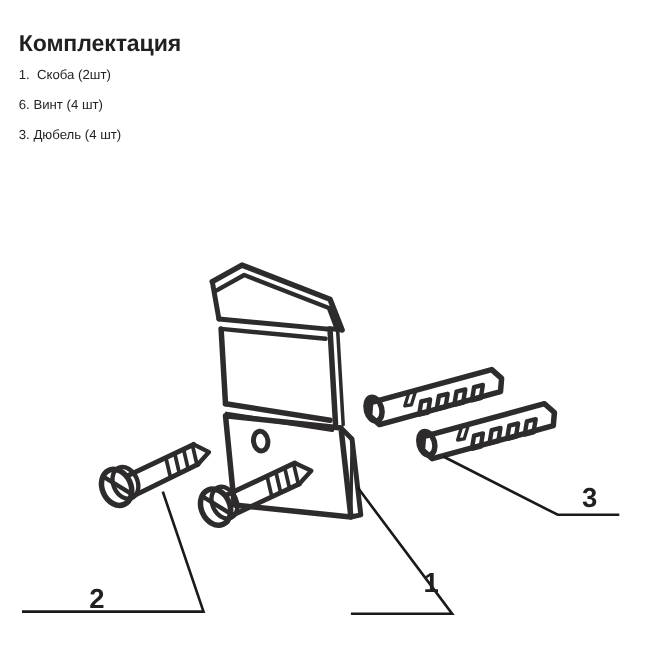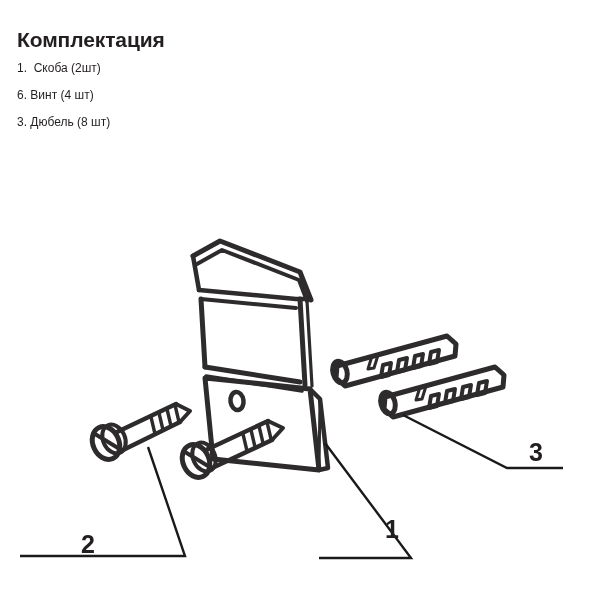--- a/index.html
+++ b/index.html
@@ -79,21 +79,21 @@
 </head>
 <body>
 
 <div id="sheet">
 
   <div class="textblock">
     <div class="heading">Комплектация</div>
     <ul class="partlist">
       <li>1.  Скоба (2шт)</li>
       <li>6. Винт (4 шт)</li>
-      <li>3. Дюбель (8 шт)</li>
+      <li>3. Дюбель (4 шт)</li>
     </ul>
   </div>
 
   <svg class="art" viewBox="0 0 600 600">
 
     <g>
 
       <path class="ink" stroke-width="5" d="M193 256 L220 241 L300 272 L311 300"></path>
 
       <path class="ink" stroke-width="4" d="M197 264 L222 250 L299 280 L307 301"></path>

